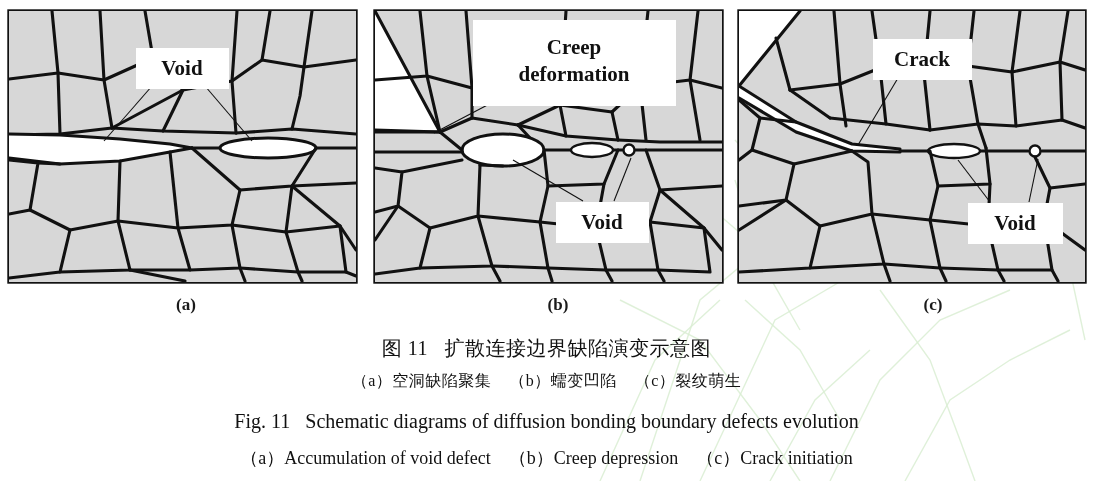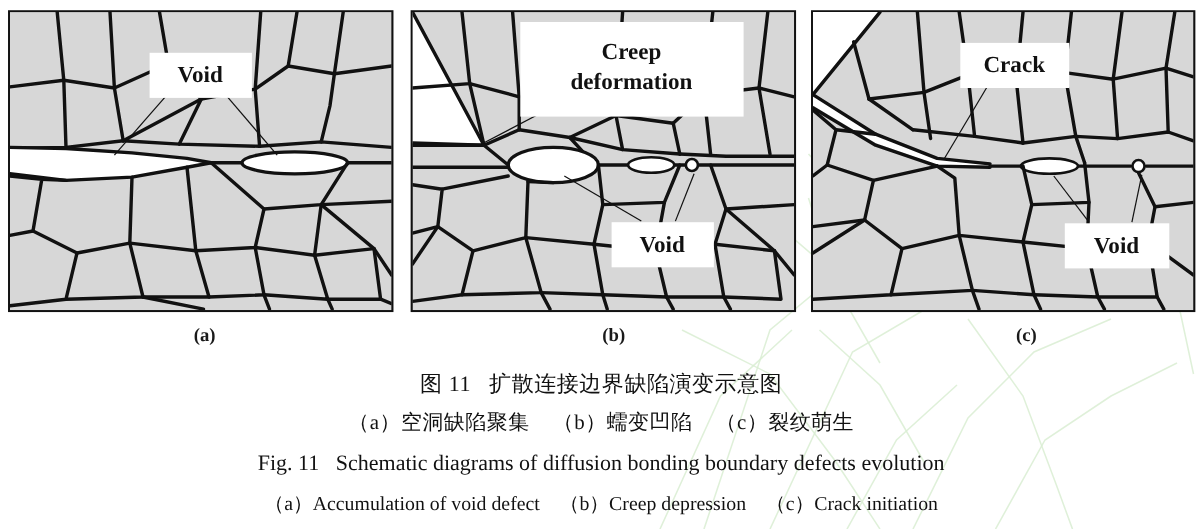--- a/index.html
+++ b/index.html
@@ -28,21 +28,21 @@
   }
   .panel-letter{
     font-family:"Liberation Serif", serif;
     font-weight:bold;font-size:17px;fill:#1a1a1a;text-anchor:middle;
   }
   .cap{
     position:absolute;left:0;width:1093px;text-align:center;
     color:#111111;white-space:pre;
   }
   .cap-cn-title{font-size:20px;letter-spacing:.5px;}
-  .cap-cn-sub{font-size:19px;letter-spacing:.5px;}
+  .cap-cn-sub{font-size:16px;letter-spacing:.5px;}
   .cap-en-title{font-size:20px;}
   .cap-en-sub{font-size:18px;}
 </style>
 </head>
 <body>
 
 <svg id="fig" viewBox="0 0 1093 481">
 
   <g>
     <path class="wm" d="M640 481 L700 300 L760 250 L690 190"></path>

